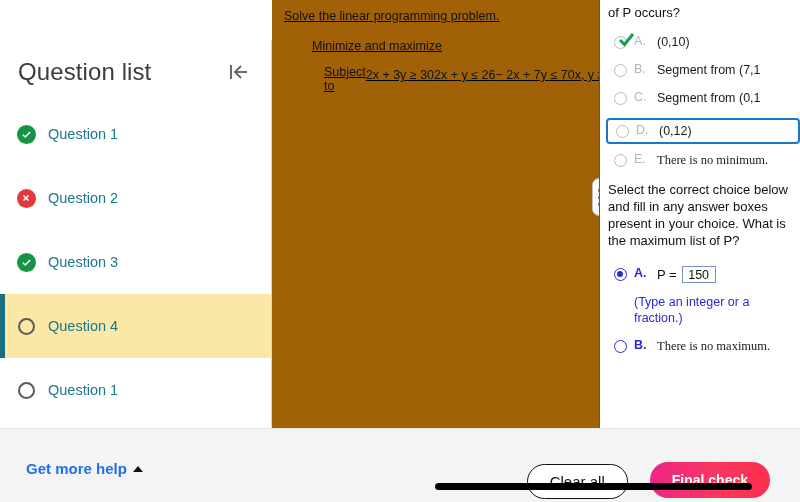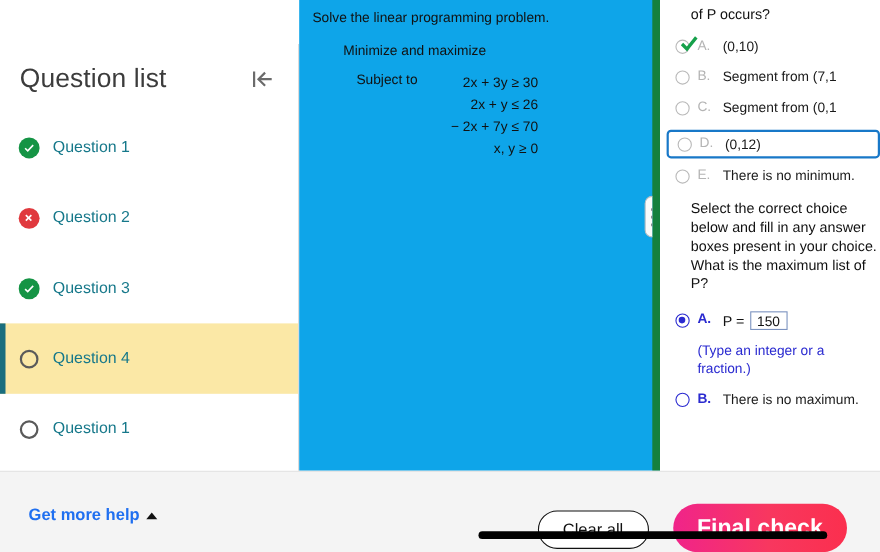--- a/index.html
+++ b/index.html
@@ -98,40 +98,41 @@
     width: 17px; height: 17px; border-radius: 50%;
     border: 2px solid #5a5a5a;
     background: transparent;
   }
 
   
   .middle {
     flex: 1 1 auto;
     height: 428px;
     position: relative;
-    border-right: 7px solid #15803d;
+    border-right: 1px solid #15803d;
     padding: 6px 14px 0 12px;
     overflow: hidden;
-    background: #0ea5e9;
+    background: #a16207;
+    text-decoration: underline;
   }
   .prob-line {
     font-size: 12.5px;
     color: #111;
     line-height: 20px;
     white-space: nowrap;
   }
   .prob-title { margin-bottom: 10px; }
   .indent1 { padding-left: 28px; margin-bottom: 9px; }
   .indent2 { padding-left: 28px; margin-bottom: 13px; }
   .subject-block {
     display: flex;
     padding-left: 40px;
   }
   .subject-word { width: 86px; font-size: 12.5px; color:#111; }
-  .ineq-col { display: flex; flex-direction: column; }
+  .ineq-col { display: flex; flex-direction: row; }
   .ineq {
     font-size: 12.5px;
     color: #111;
     line-height: 20px;
     text-align: right;
     white-space: nowrap;
   }
 
   
   .splitter {
@@ -165,21 +166,20 @@
     height: 428px;
     padding: 4px 0 0 8px;
     overflow: hidden;
     background: #fff;
     position: relative;
   }
   .q-text {
     font-size: 13px;
     color: #111;
     line-height: 17px;
-    margin-left: 20px;
   }
   .ans-group { margin-top: 13px; }
   .ans-row {
     display: flex;
     align-items: flex-start;
     margin-bottom: 9px;
     position: relative;
     min-height: 19px;
   }
   .radio {
@@ -207,21 +207,21 @@
     flex: 0 0 18px;
     margin-right: 5px;
   }
   .ans-letter.dark { color: #2a2ad0; font-weight: 700; }
   .ans-text {
     font-size: 12.5px;
     color: #1a1a1a;
     line-height: 16px;
     white-space: nowrap;
   }
-  .ans-text.wrap { white-space: normal; }
+  .ans-text.wrap { white-space: normal; font-family: Liberation Serif, serif; }
   .ans-row.boxed {
     border: 2px solid #1878c8;
     border-radius: 4px;
     padding: 3px 2px;
     margin-left: -2px;
     margin-right: 0px;
     margin-bottom: 8px;
   }
   .check-overlay {
     position: absolute;
@@ -293,21 +293,21 @@
     color: #111;
     font-family: "Liberation Sans", sans-serif;
     cursor: pointer;
     margin-top: 28px;
   }
   .btn-final {
     background: linear-gradient(90deg, #f0248a 0%, #f8375f 55%, #fb2f4e 100%);
     border: none;
     border-radius: 22px;
     padding: 10px 22px;
-    font-size: 21px;
+    font-size: 14px;
     font-weight: 700;
     color: #ffffff;
     font-family: "Liberation Sans", sans-serif;
     cursor: pointer;
     margin-top: 24px;
   }
   .home-indicator {
     position: absolute;
     left: 435px; top: 483px;
     width: 317px; height: 7px;

